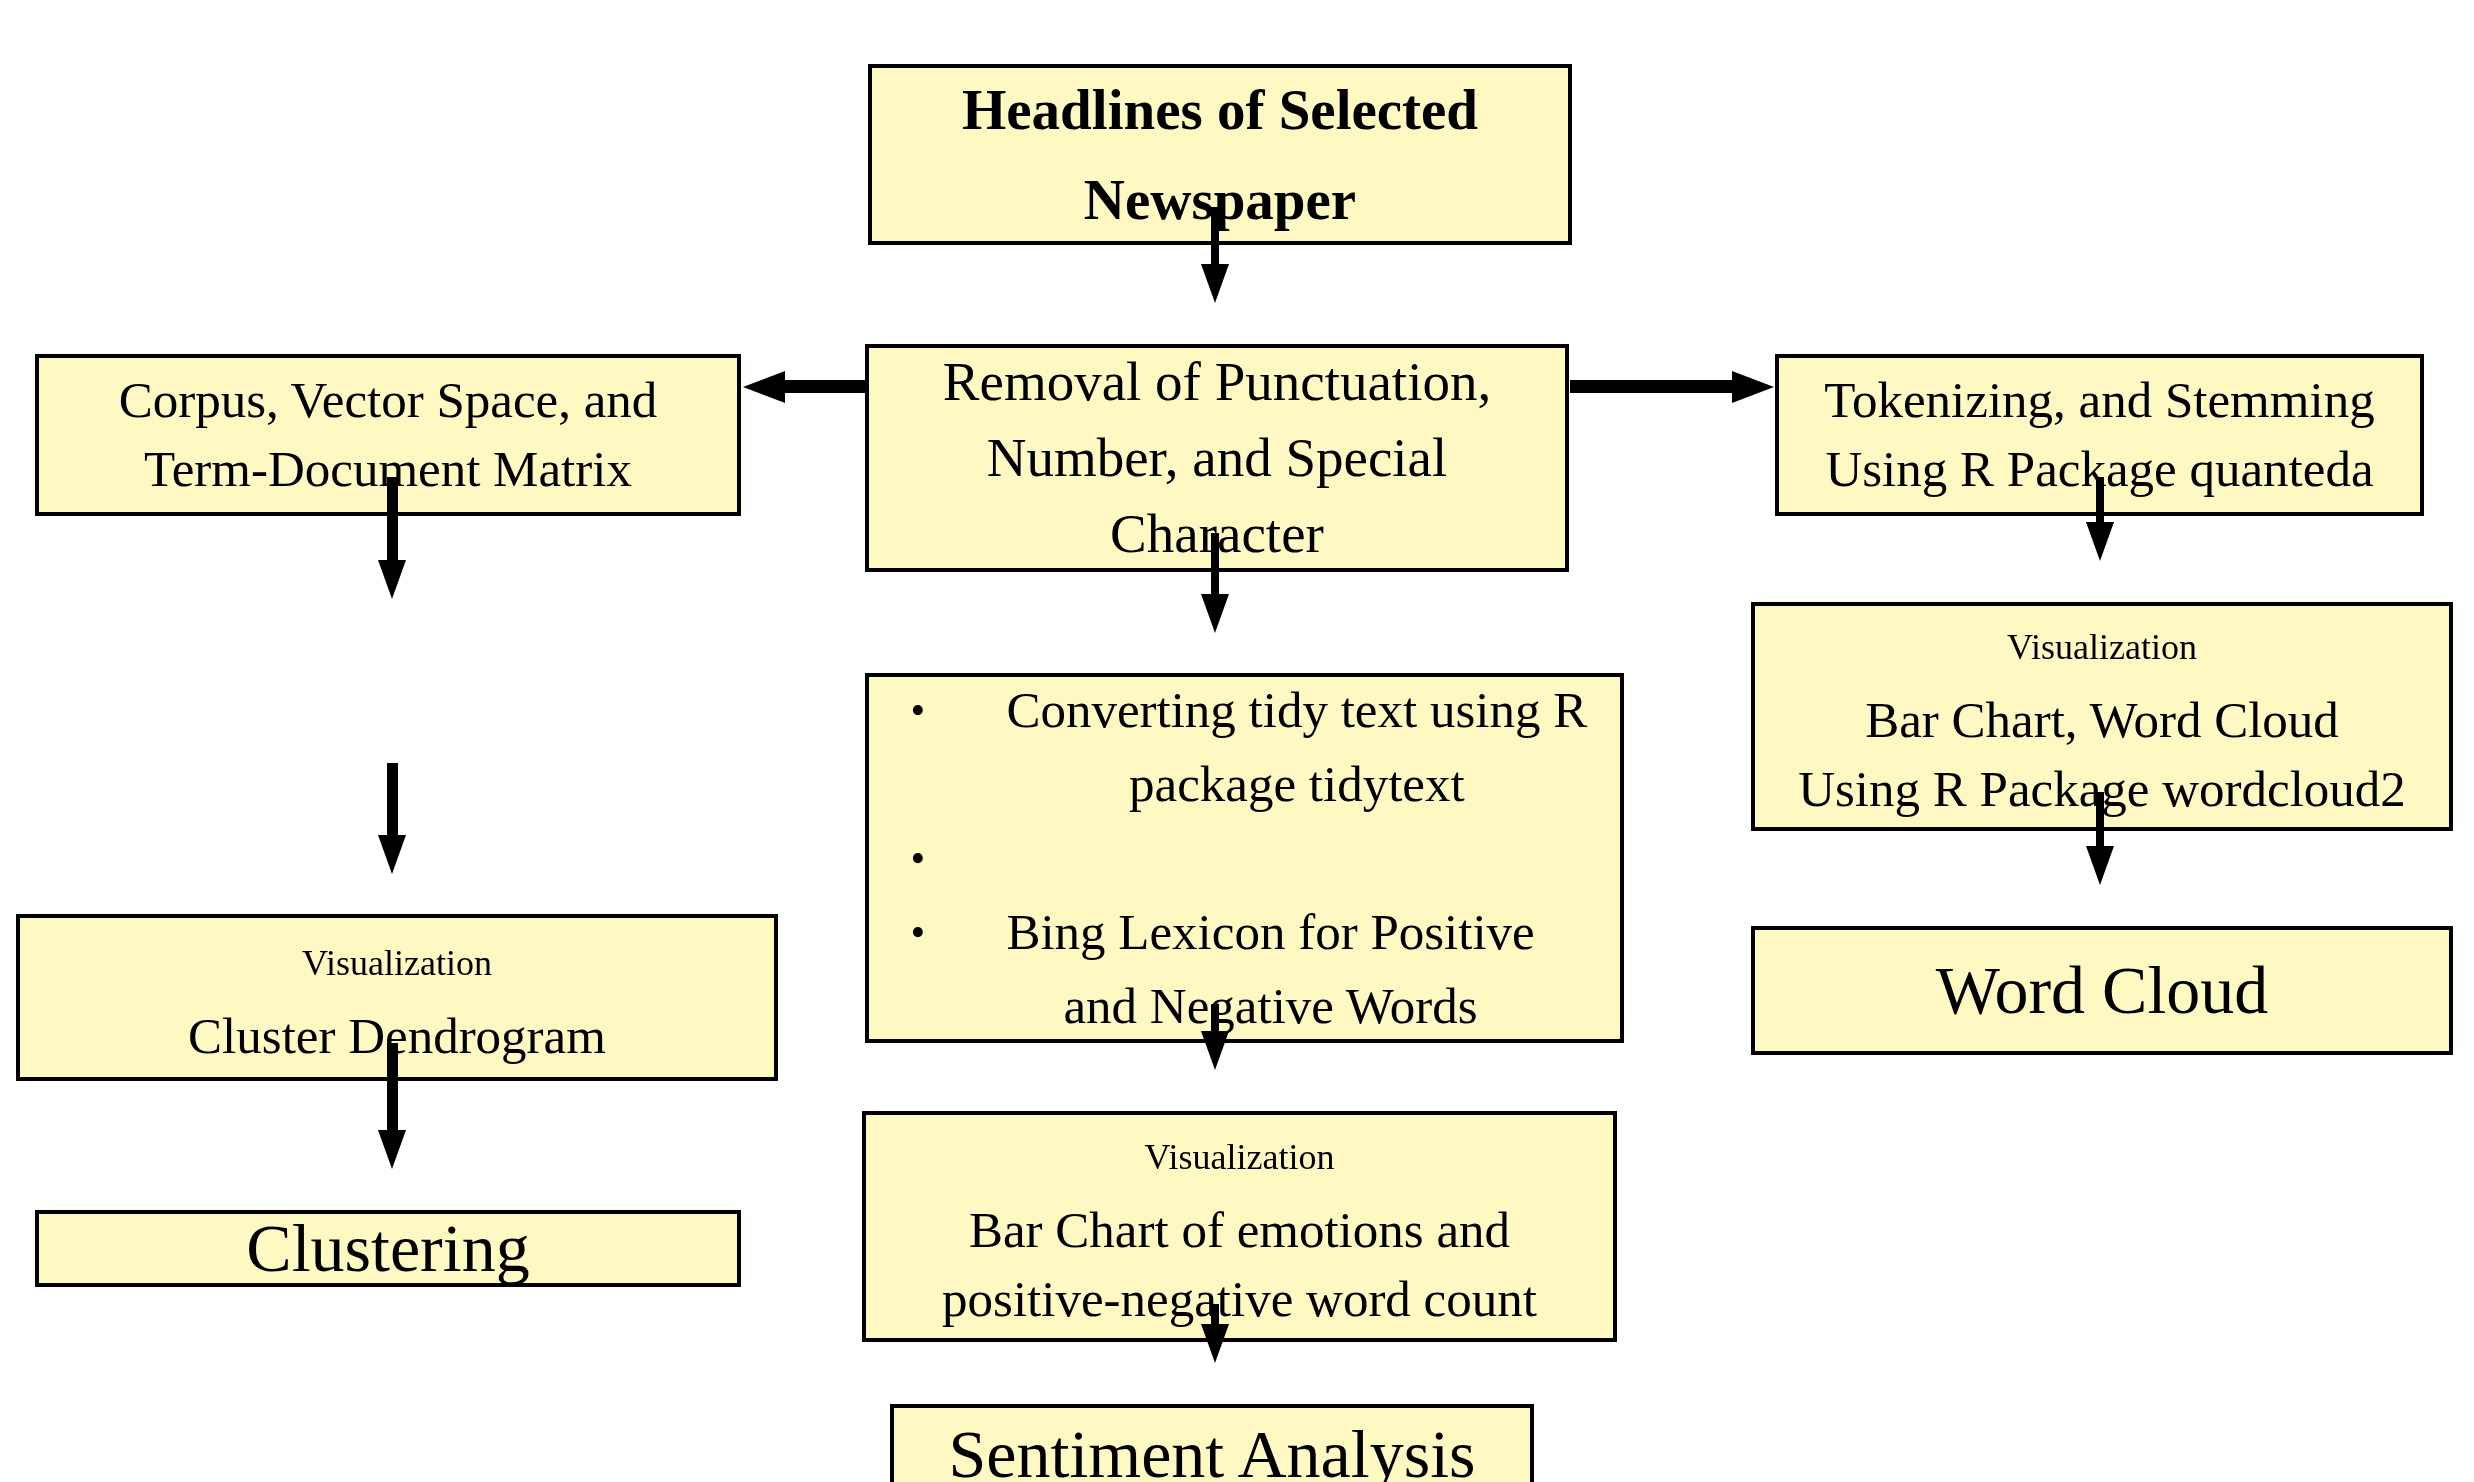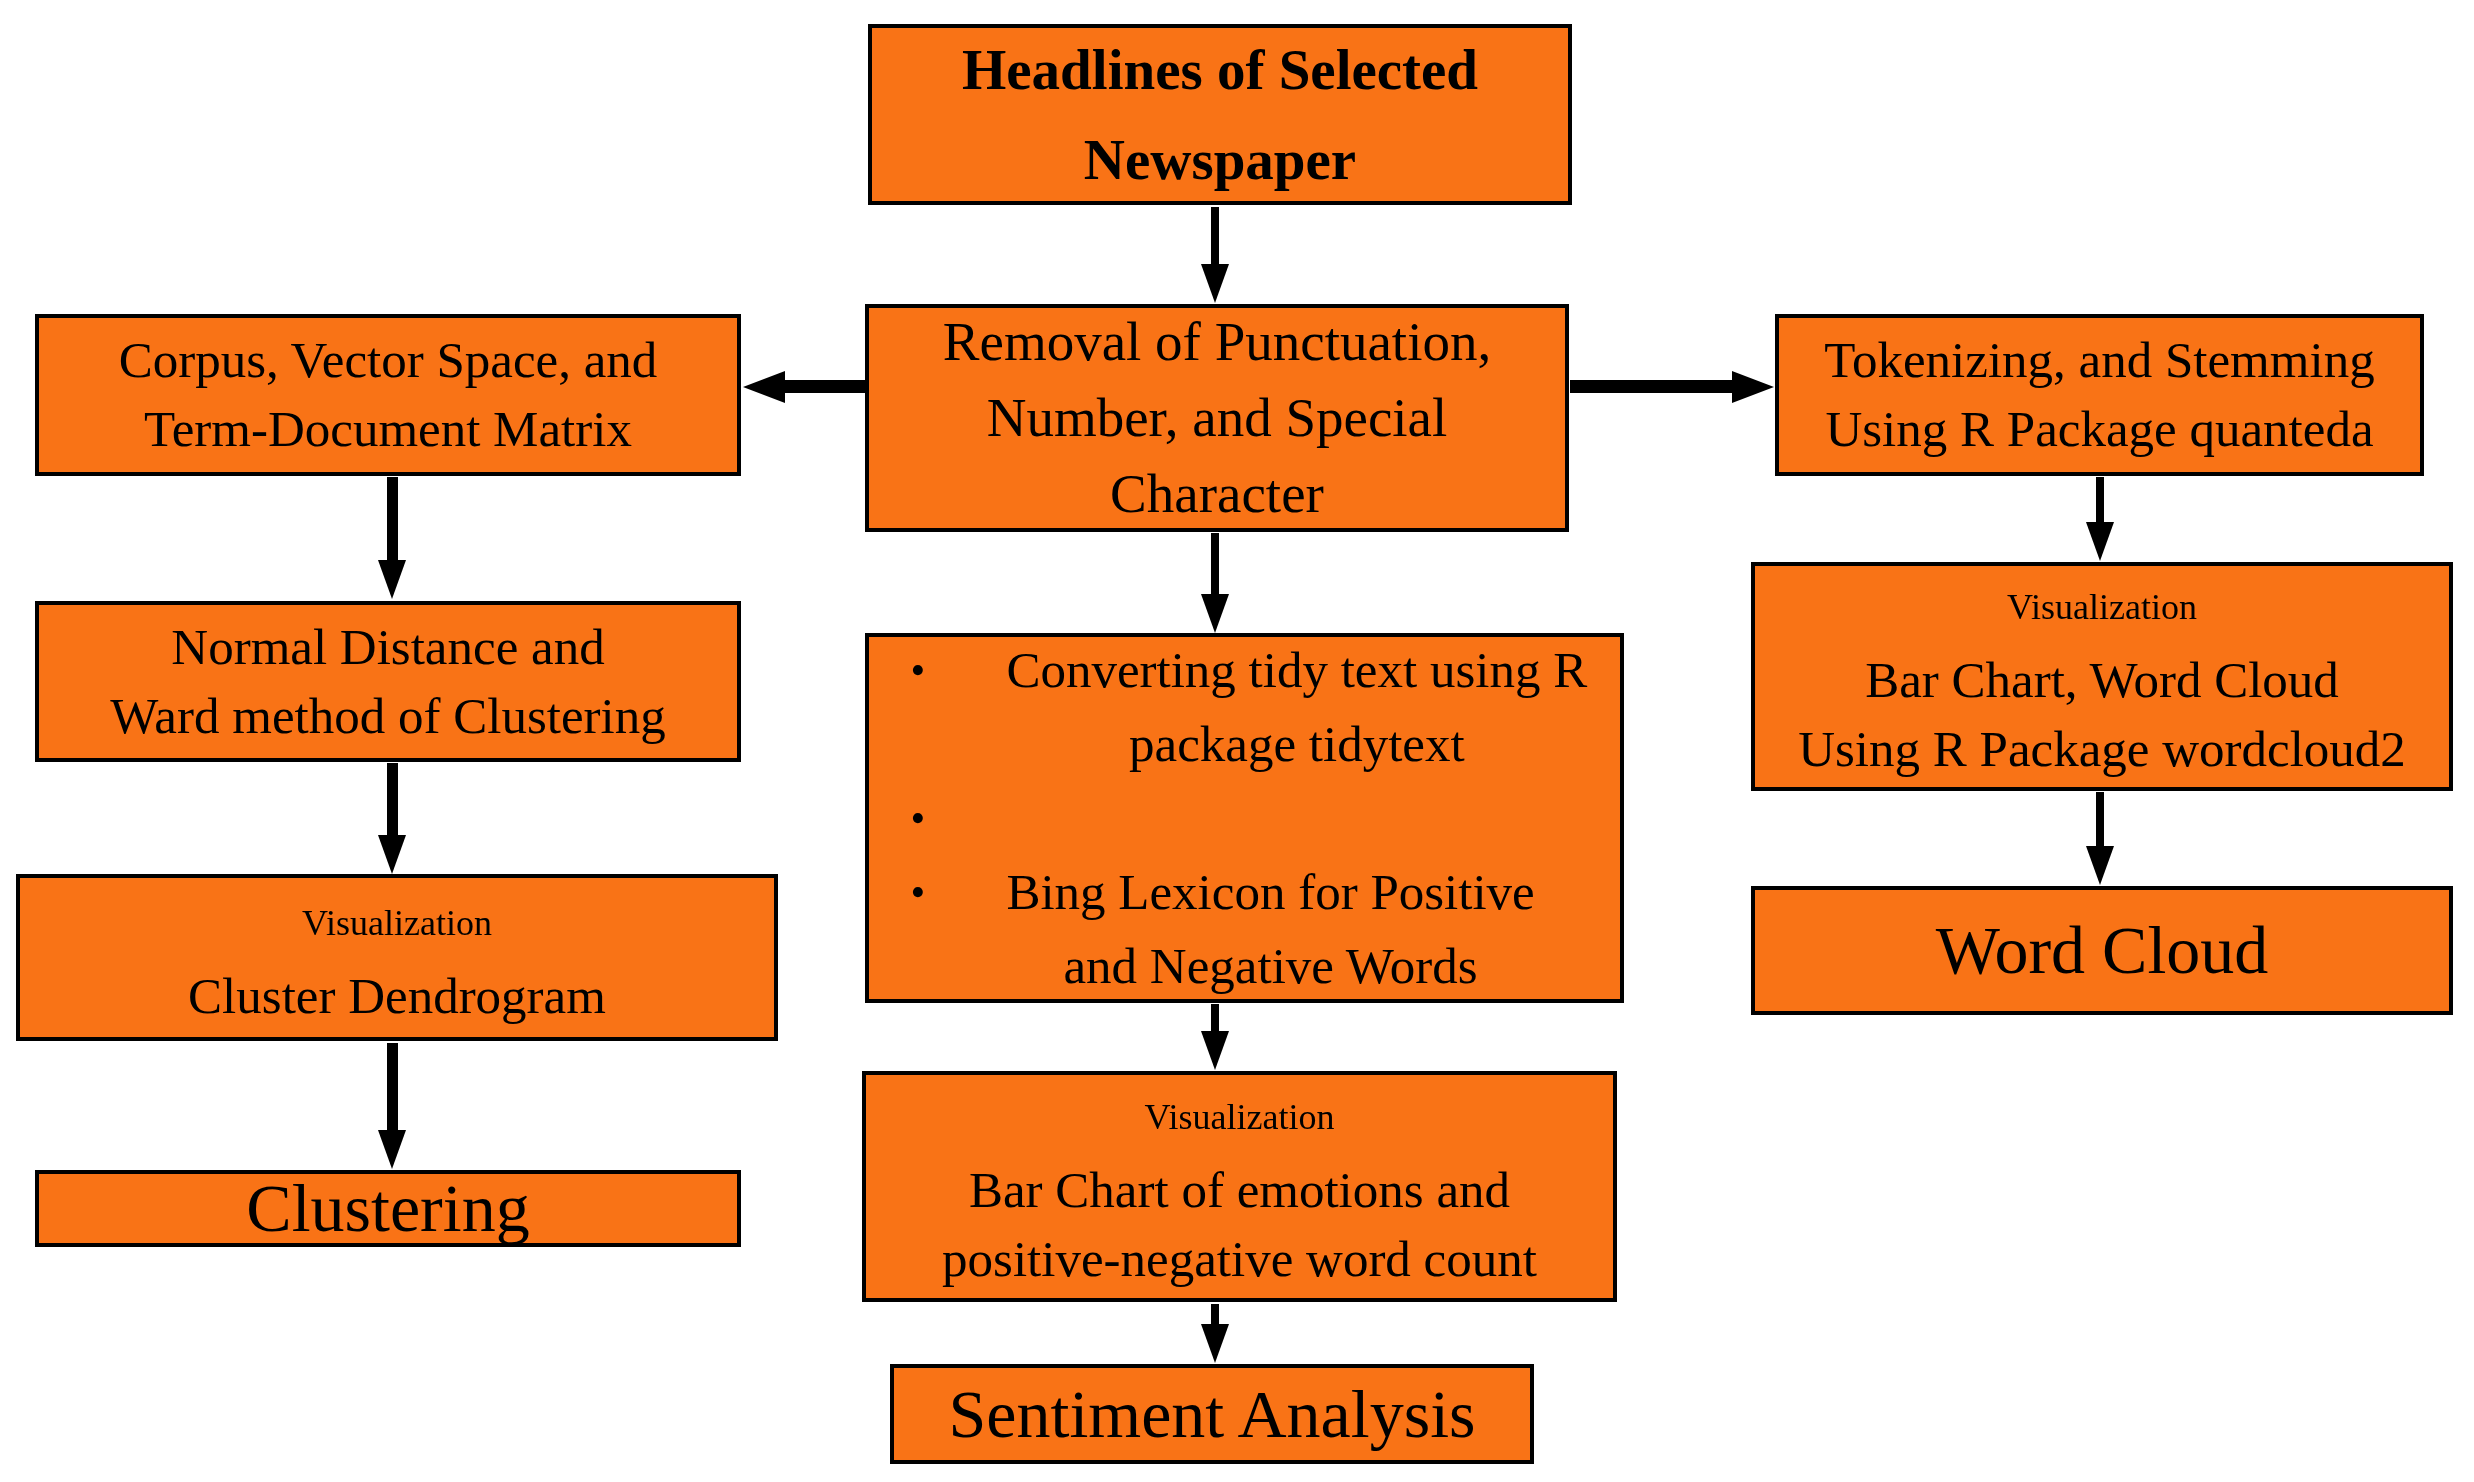--- a/index.html
+++ b/index.html
@@ -6,28 +6,29 @@
   #canvas{
     position:relative;
     width:2475px;height:1482px;
     background:#ffffff;
     font-family:"Liberation Serif","DejaVu Serif",serif;
     color:#000000;
     overflow:hidden;
   }
   .box{
     position:absolute;
-    background:#f97316;
+    background:#fef9c3;
     border:4.5px solid #000000;
     box-sizing:border-box;
     display:flex;
     flex-direction:column;
     align-items:center;
     justify-content:center;
     text-align:center;
+    margin-top:40px;
   }
   .t{
     white-space:pre-line;
     font-size:51px;
     line-height:69px;
     font-weight:400;
   }
   .t.bold{font-weight:400;font-size:36px;line-height:77px;}
   .t.title-lg{font-weight:700;font-size:57px;line-height:90px;}
   .t.head3{font-weight:400;font-size:55px;line-height:76px;}
@@ -147,24 +148,20 @@
   <div class="box" style="left:35px;top:314px;width:706px;height:162px">
     <span class="t">Corpus, Vector Space, and
 Term-Document Matrix</span>
   </div>
 
   <div class="varrow thick" style="left:378px;top:477px;height:122px">
     <div class="shaft"></div>
       <div class="vhead"></div>
   </div>
 
-  <div class="box" style="left:35px;top:601px;width:706px;height:161px">
-    <span class="t">Normal Distance and
-Ward method of Clustering</span>
-  </div>
 
   <div class="varrow thick" style="left:378px;top:763px;height:111px">
     <div class="shaft"></div>
       <div class="vhead"></div>
   </div>
 
   <div class="box" style="left:16px;top:874px;width:762px;height:167px">
     <span class="t bold">Visualization</span>
     <span class="t">Cluster Dendrogram</span>
   </div>

